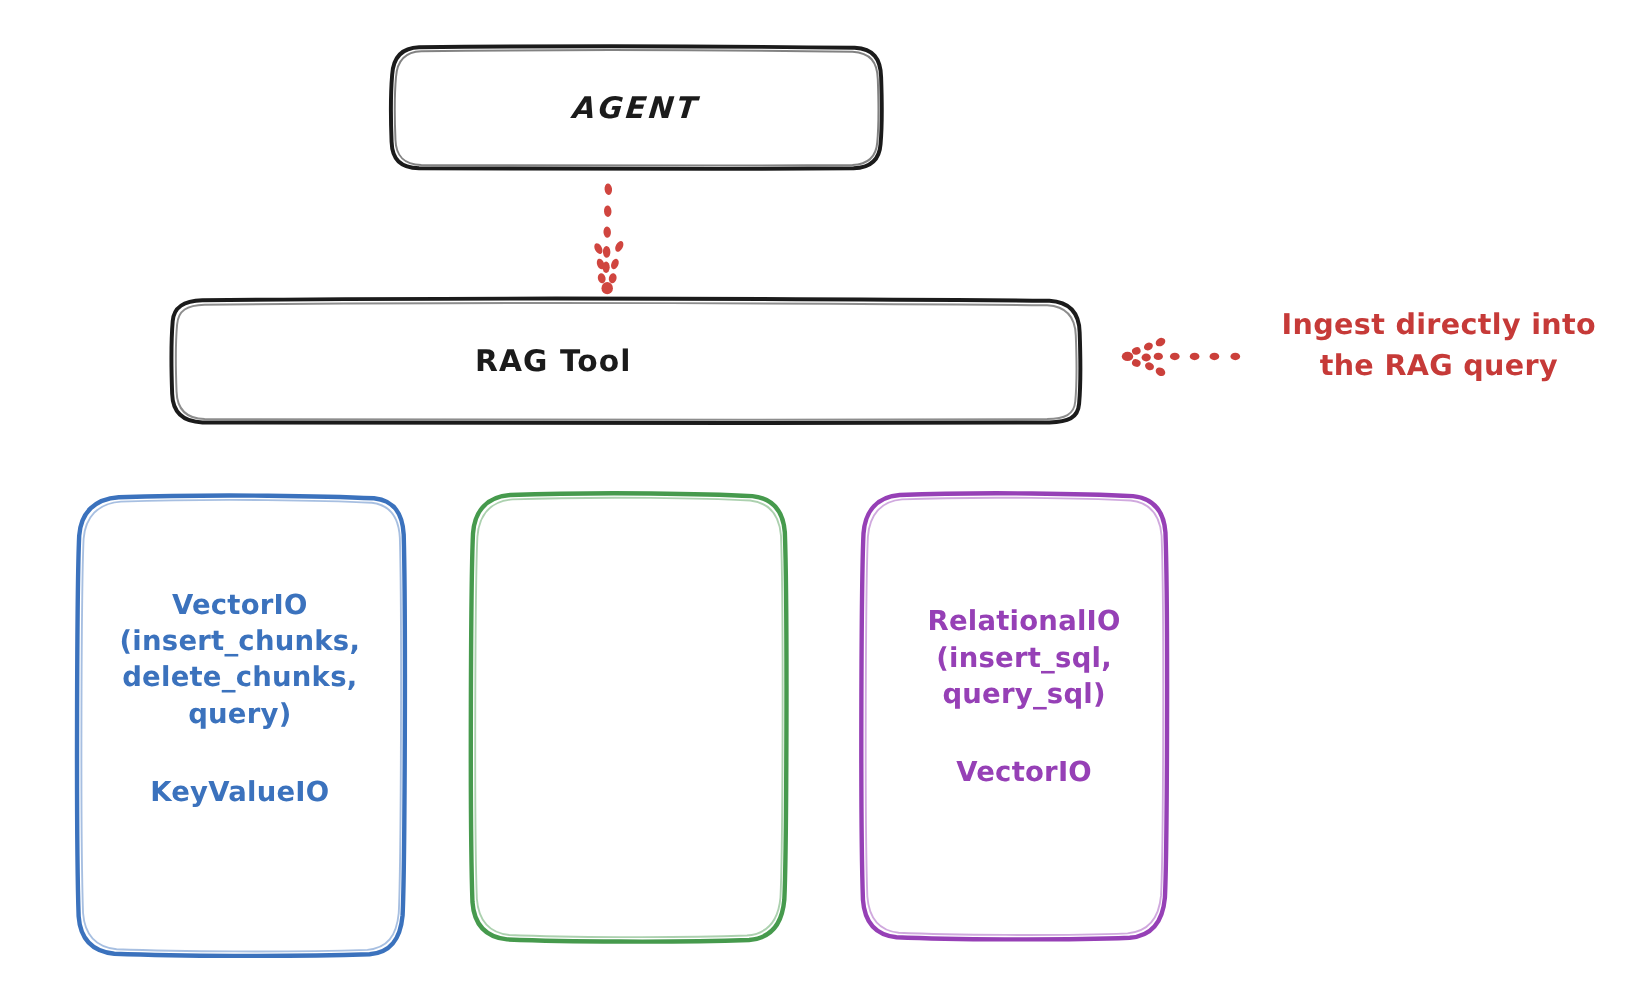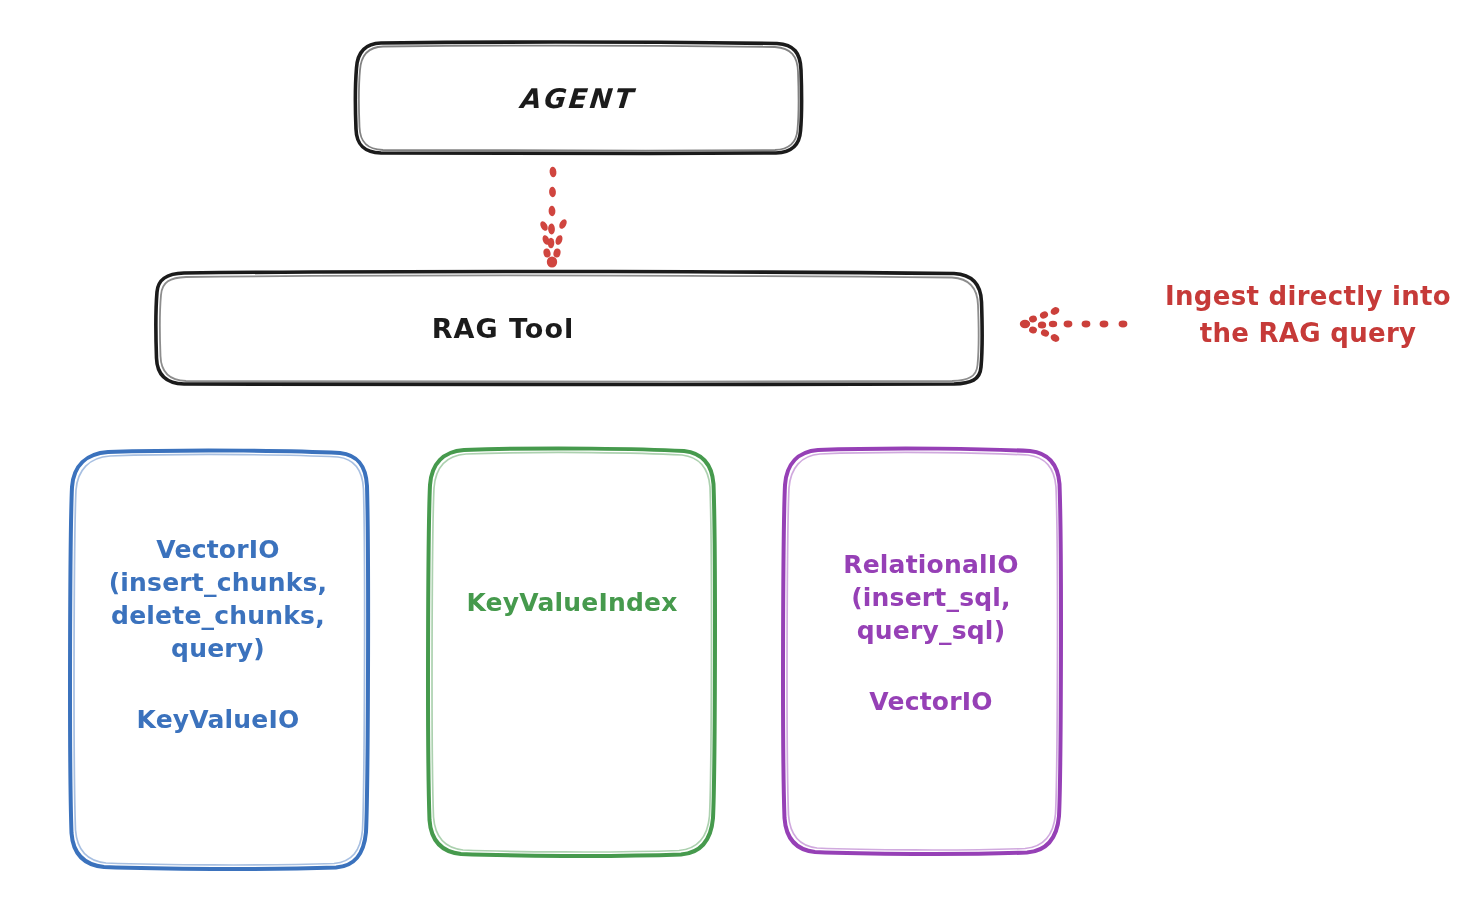--- a/index.html
+++ b/index.html
@@ -278,21 +278,20 @@
 
 <div class="store-label" id="vector-label">
   <span class="api">VectorIO
 (insert_chunks,
 delete_chunks,
 query)</span>
   <span class="index">KeyValueIO</span>
 </div>
 
 <div class="store-label" id="kv-label">
-  <span class="index">KeyValueIndex</span>
 </div>
 
 <div class="store-label" id="rel-label">
   <span class="api">RelationalIO
 (insert_sql,
 query_sql)</span>
   <span class="index">VectorIO</span>
 </div>
 
 </body></html>

